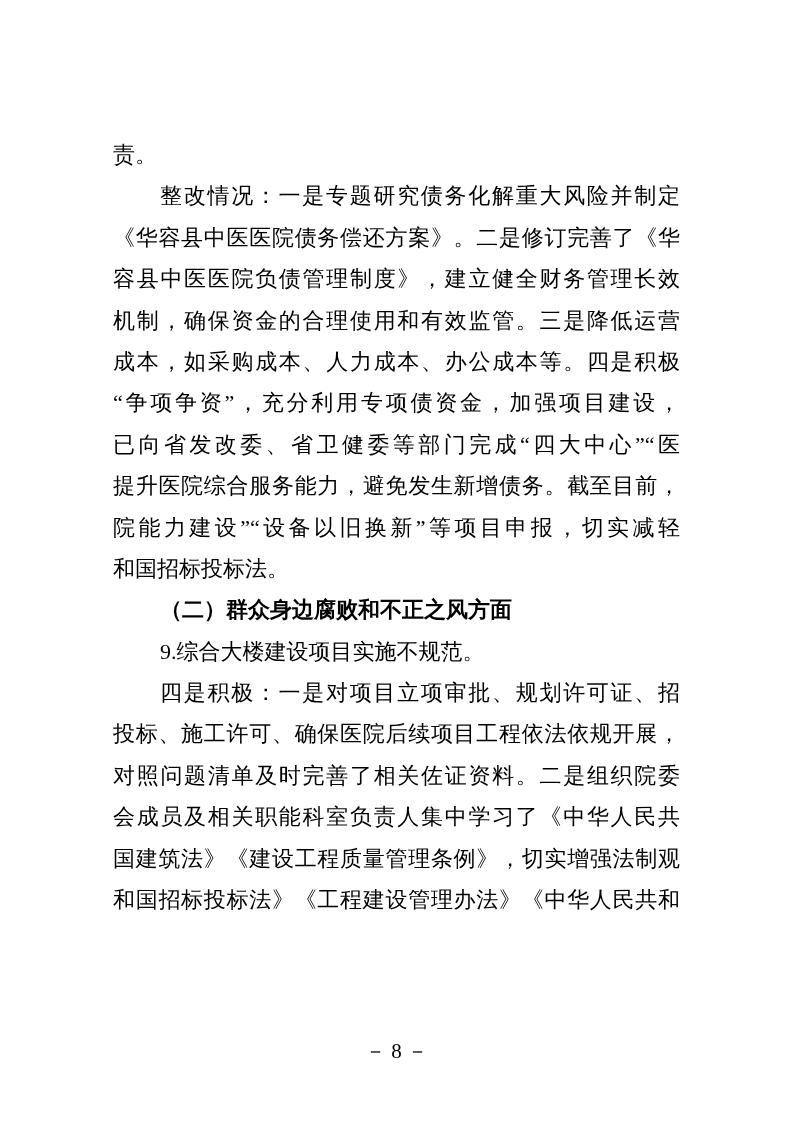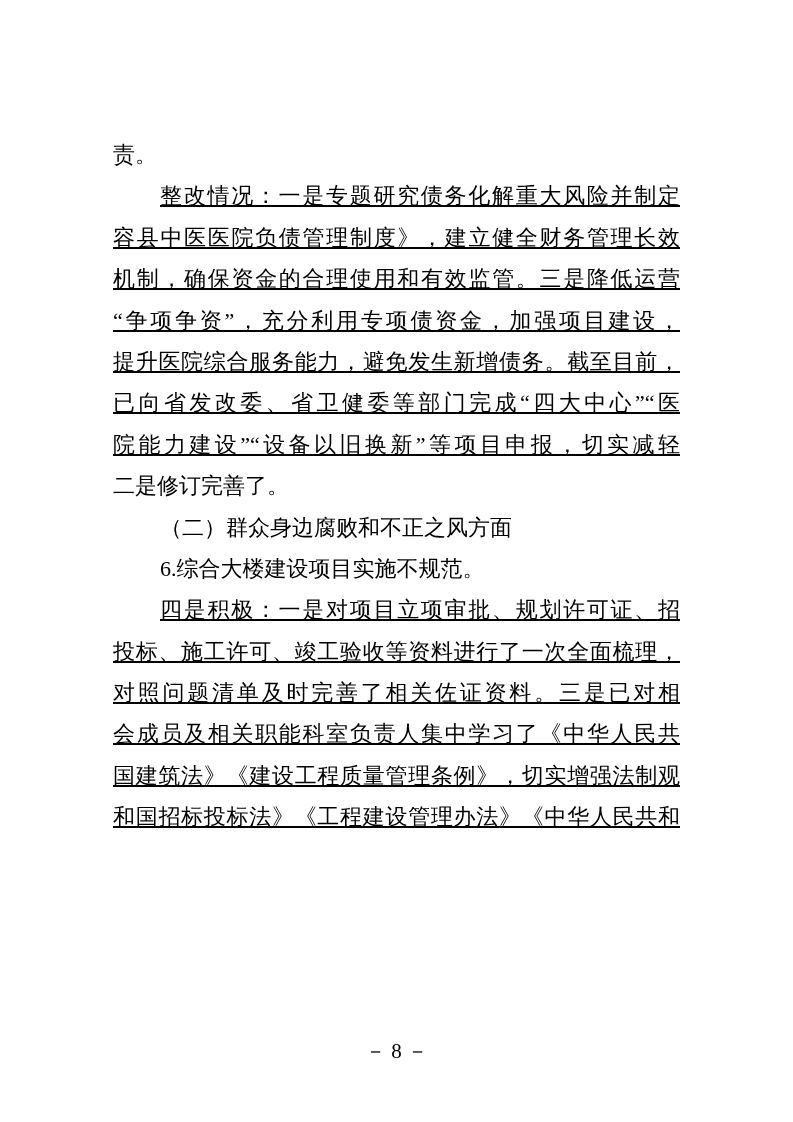--- a/index.html
+++ b/index.html
@@ -29,56 +29,57 @@
     white-space: nowrap;
     text-align: left;
     color: #000000;
   }
   .line.j {
     white-space: normal;
     text-align: justify;
     text-align-last: justify;
     text-justify: inter-ideograph;
     overflow: hidden;
-    text-decoration: underline;
   }
   .line.indent {
     padding-left: 47px;
   }
   .line.bold {
-    font-weight: normal;
+    font-weight: bold;
   }
   .footer {
     position: absolute;
     left: 0;
     top: 1036px;
     width: 100%;
     text-align: center;
     font-size: 21px;
     line-height: 30px;
     color: #000000;
   }
 </style>
 </head>
 <body>
 
 <div class="page">
   <div class="content" id="lines-container">
       <div class="line">责。</div>
       <div class="line j indent">整改情况：一是专题研究债务化解重大风险并制定</div>
+      <div class="line j">《华容县中医医院债务偿还方案》。二是修订完善了《华</div>
       <div class="line j">容县中医医院负债管理制度》，建立健全财务管理长效</div>
       <div class="line j">机制，确保资金的合理使用和有效监管。三是降低运营</div>
+      <div class="line j">成本，如采购成本、人力成本、办公成本等。四是积极</div>
       <div class="line j">“争项争资”，充分利用专项债资金，加强项目建设，</div>
+      <div class="line j">已向省发改委、省卫健委等部门完成“四大中心”“医</div>
       <div class="line j">提升医院综合服务能力，避免发生新增债务。截至目前，</div>
-      <div class="line j">已向省发改委、省卫健委等部门完成“四大中心”“医</div>
       <div class="line j">院能力建设”“设备以旧换新”等项目申报，切实减轻</div>
-      <div class="line">二是修订完善了。</div>
+      <div class="line">和国招标投标法。</div>
       <div class="line indent bold">（二）群众身边腐败和不正之风方面</div>
-      <div class="line indent">6.综合大楼建设项目实施不规范。</div>
+      <div class="line indent">9.综合大楼建设项目实施不规范。</div>
       <div class="line j indent">四是积极：一是对项目立项审批、规划许可证、招</div>
-      <div class="line j">投标、施工许可、竣工验收等资料进行了一次全面梳理，</div>
-      <div class="line j">对照问题清单及时完善了相关佐证资料。三是已对相</div>
+      <div class="line j">投标、施工许可、确保医院后续项目工程依法依规开展，</div>
+      <div class="line j">对照问题清单及时完善了相关佐证资料。二是组织院委</div>
       <div class="line j">会成员及相关职能科室负责人集中学习了《中华人民共</div>
       <div class="line j">国建筑法》《建设工程质量管理条例》，切实增强法制观</div>
       <div class="line j">和国招标投标法》《工程建设管理办法》《中华人民共和</div>
     </div>
   <div class="footer">－ 8 －</div>
 </div>
 
 </body></html>

